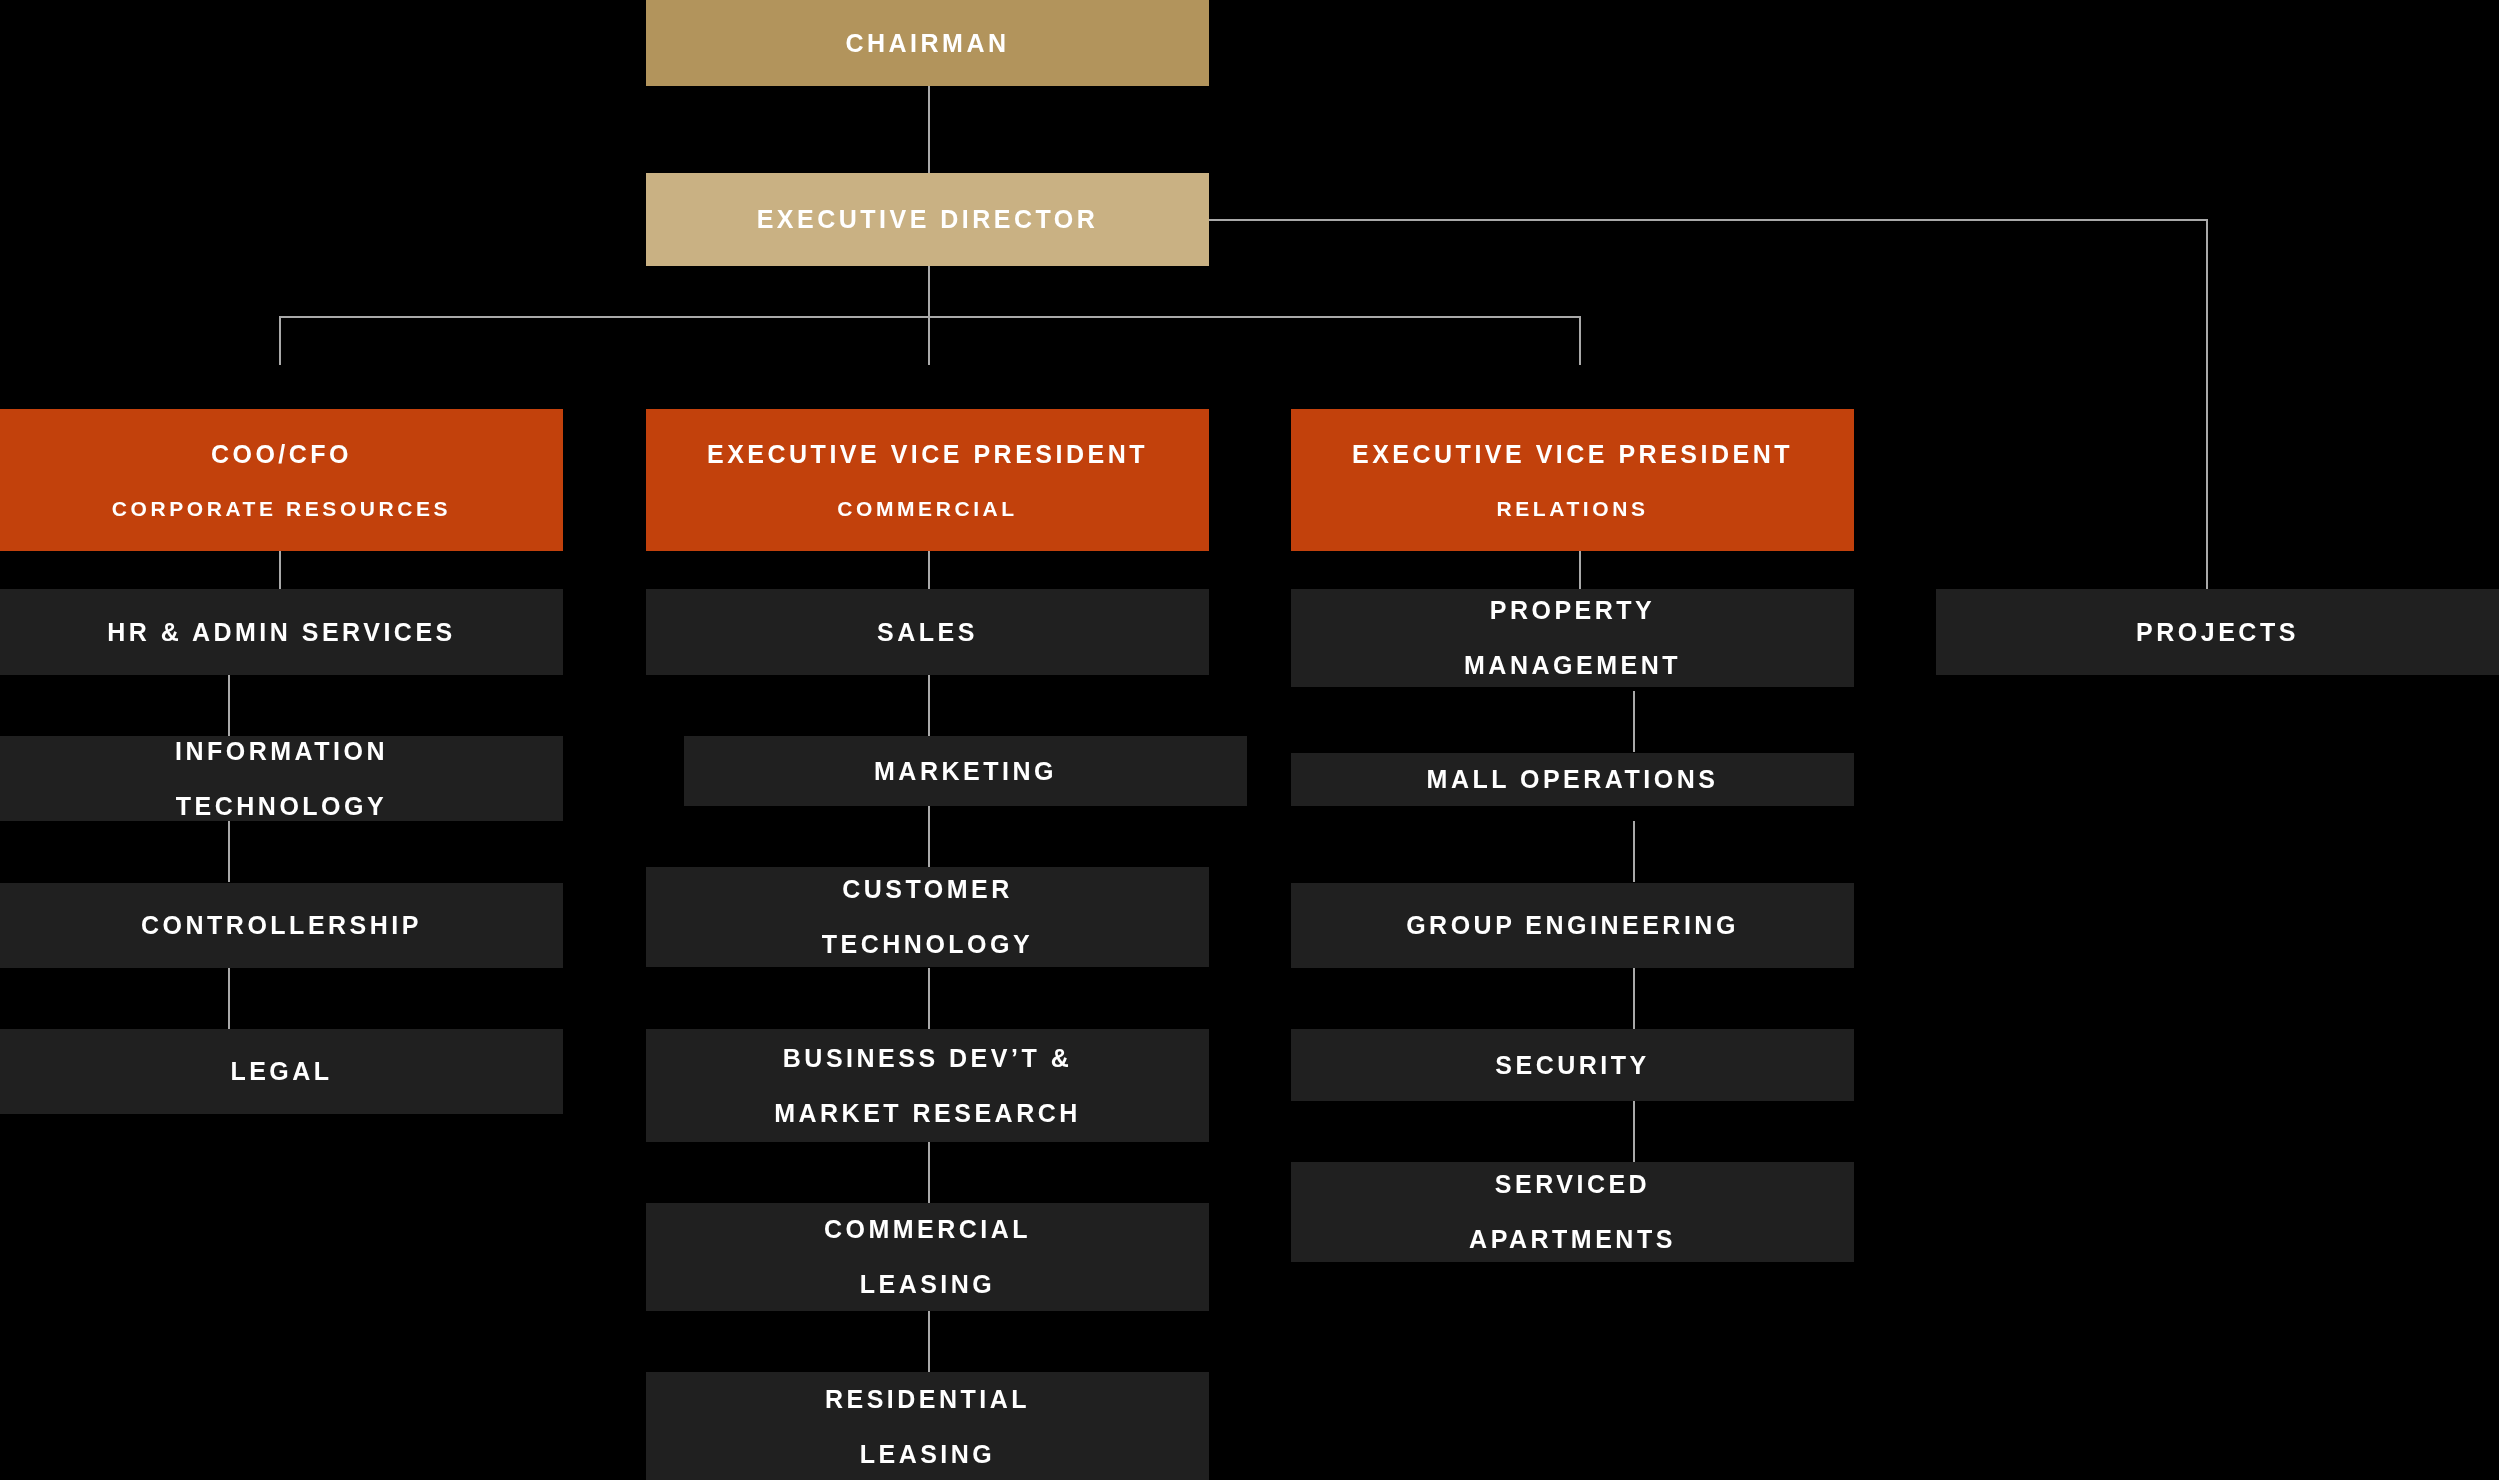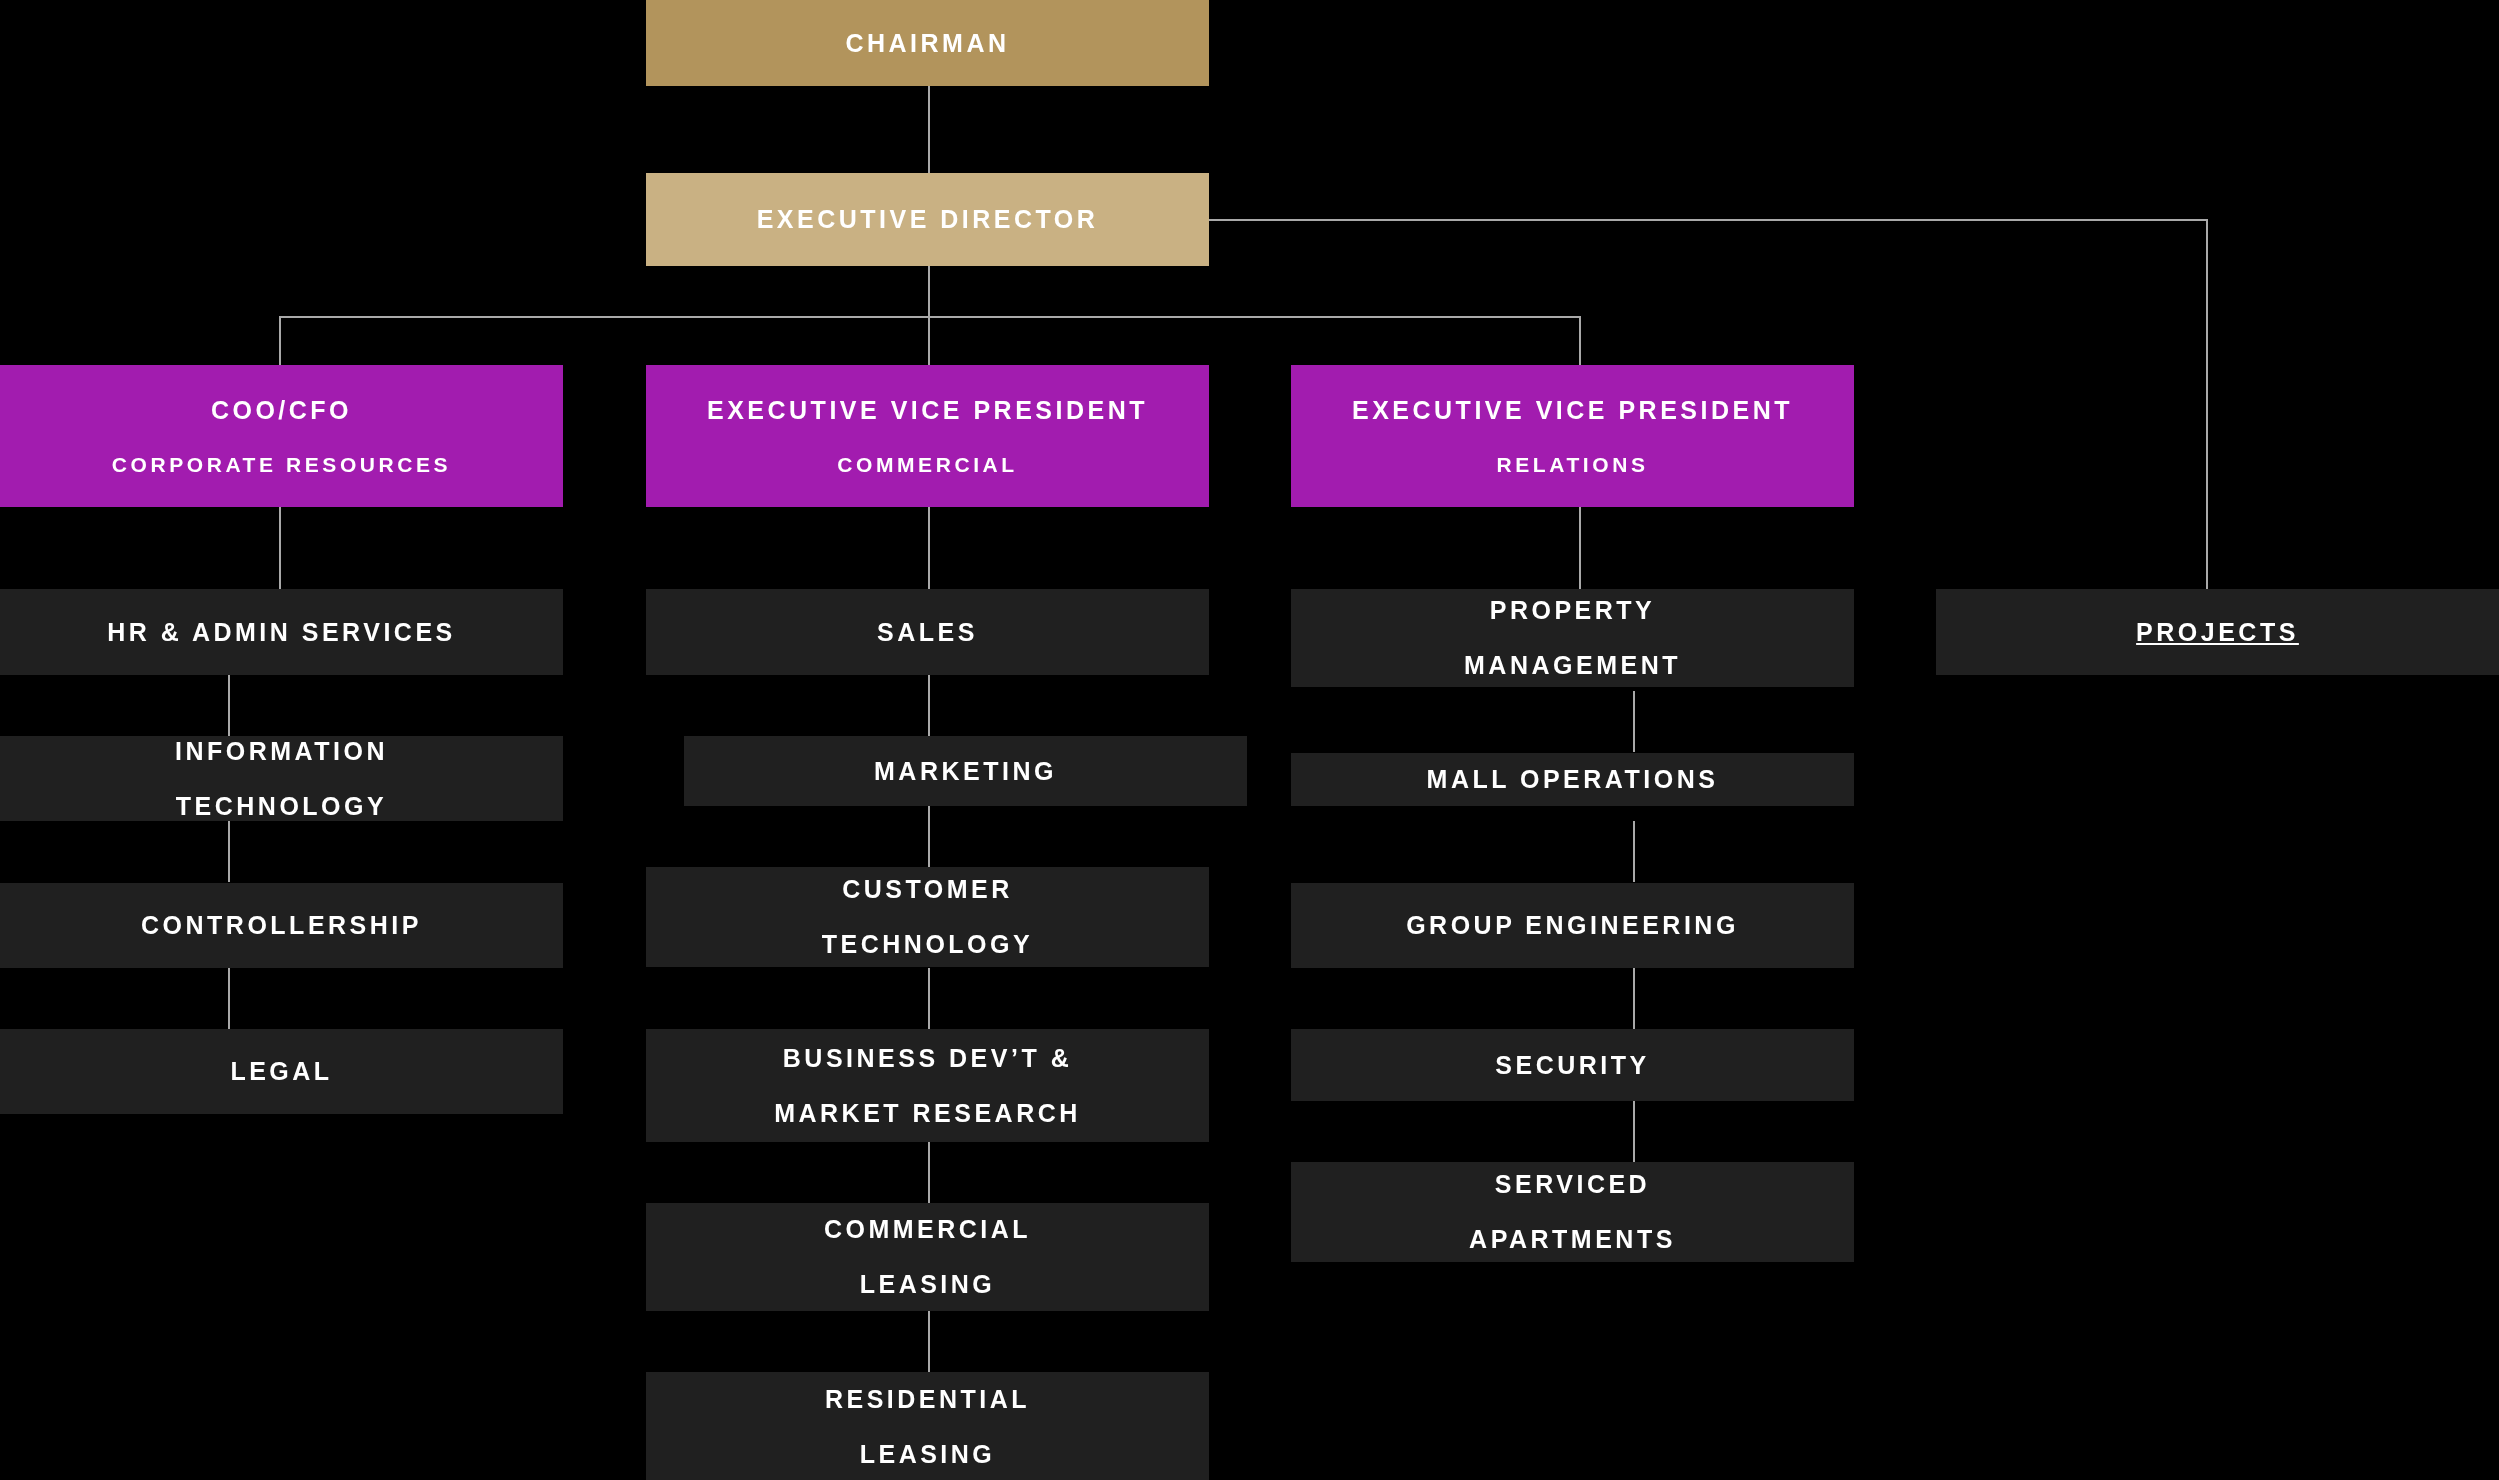--- a/index.html
+++ b/index.html
@@ -34,22 +34,23 @@
   
   .tier-chairman {
     background: #b2945c;
     font-size: 25px;
   }
   .tier-exec {
     background: #c9b183;
     font-size: 25px;
   }
   .tier-grey {
-    background: #a21caf;
+    background: #c2410c;
     font-size: 0px;           
+    margin-top: 44px;
   }
   .tier-grey .l1 { font-size: 25px; letter-spacing: 0.14em; }
   .tier-grey .l2 { font-size: 21px; letter-spacing: 0.17em; margin-top: 17.4px; }
 
   .tier-dark {
     background: #202020;
     font-size: 25px;
   }
   .tier-dark .l2 { margin-top: 14.3px; }
 
@@ -111,21 +112,21 @@
   <div class="node tier-grey" style="left:646px; top:365px; width:563px; height:142px;">
     <span class="l1">EXECUTIVE VICE PRESIDENT</span>
     <span class="l2">COMMERCIAL</span>
   </div>
 
   <div class="node tier-grey" style="left:1291px; top:365px; width:563px; height:142px;">
     <span class="l1">EXECUTIVE VICE PRESIDENT</span>
     <span class="l2">RELATIONS</span>
   </div>
 
-  <div class="node tier-dark" style="left:1936px; top:589px; width:563px; height:86px;text-decoration:underline;">
+  <div class="node tier-dark" style="left:1936px; top:589px; width:563px; height:86px;">
     <span class="l1">PROJECTS</span>
   </div>
 
   <div class="node tier-dark" style="left:0px; top:589px; width:563px; height:86px;">
     <span class="l1">HR &amp; ADMIN SERVICES</span>
   </div>
   <div class="node tier-dark" style="left:0px; top:736px; width:563px; height:85px;">
     <span class="l1">INFORMATION</span>
     <span class="l2">TECHNOLOGY</span>
   </div>

